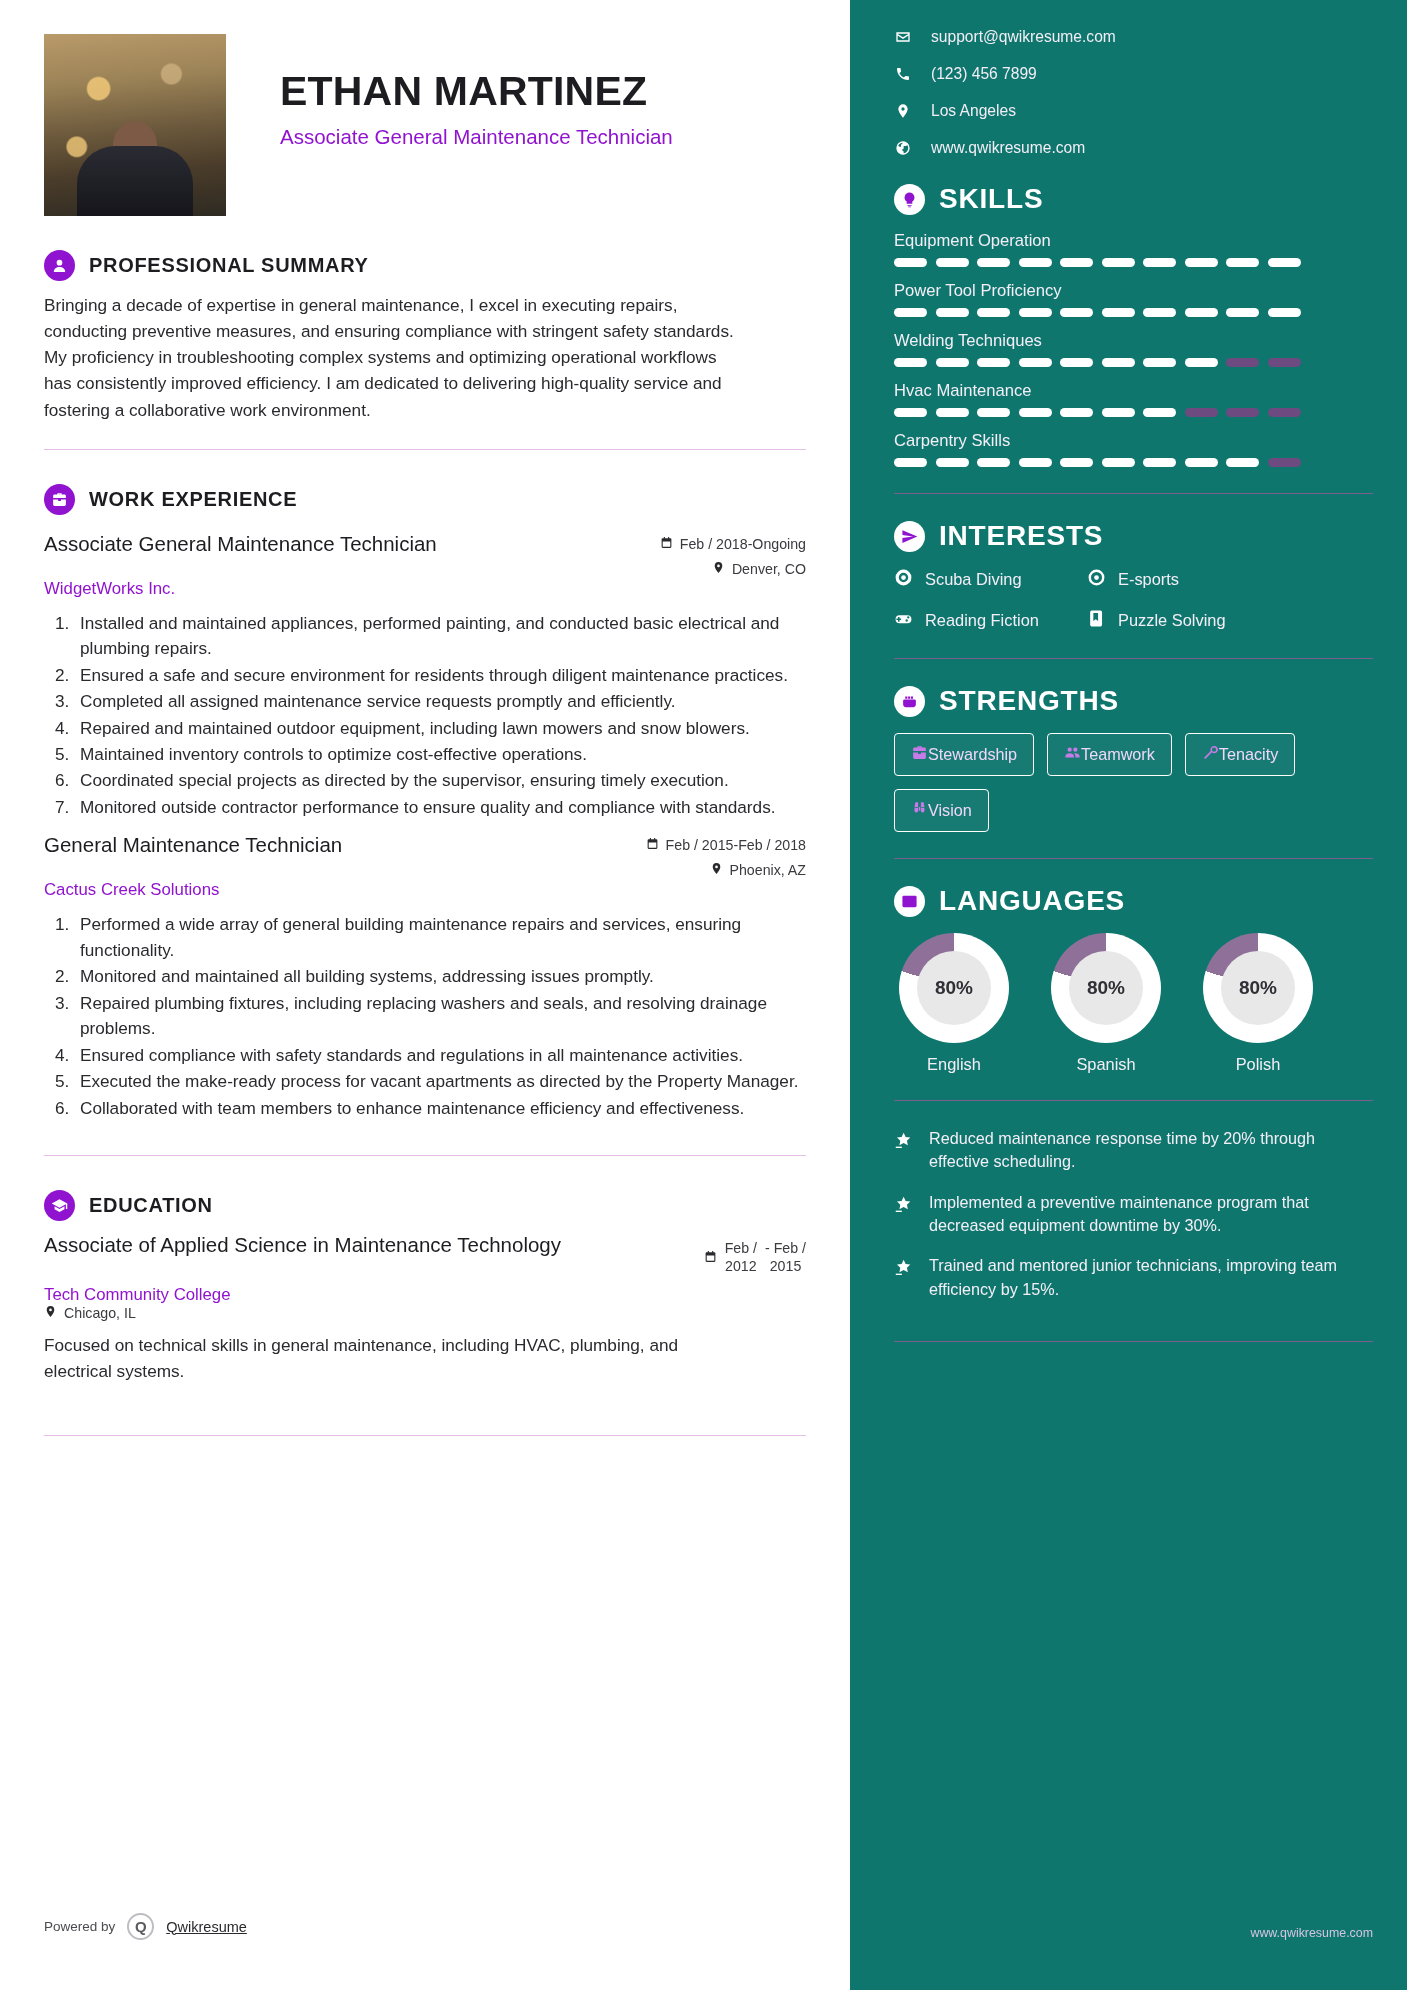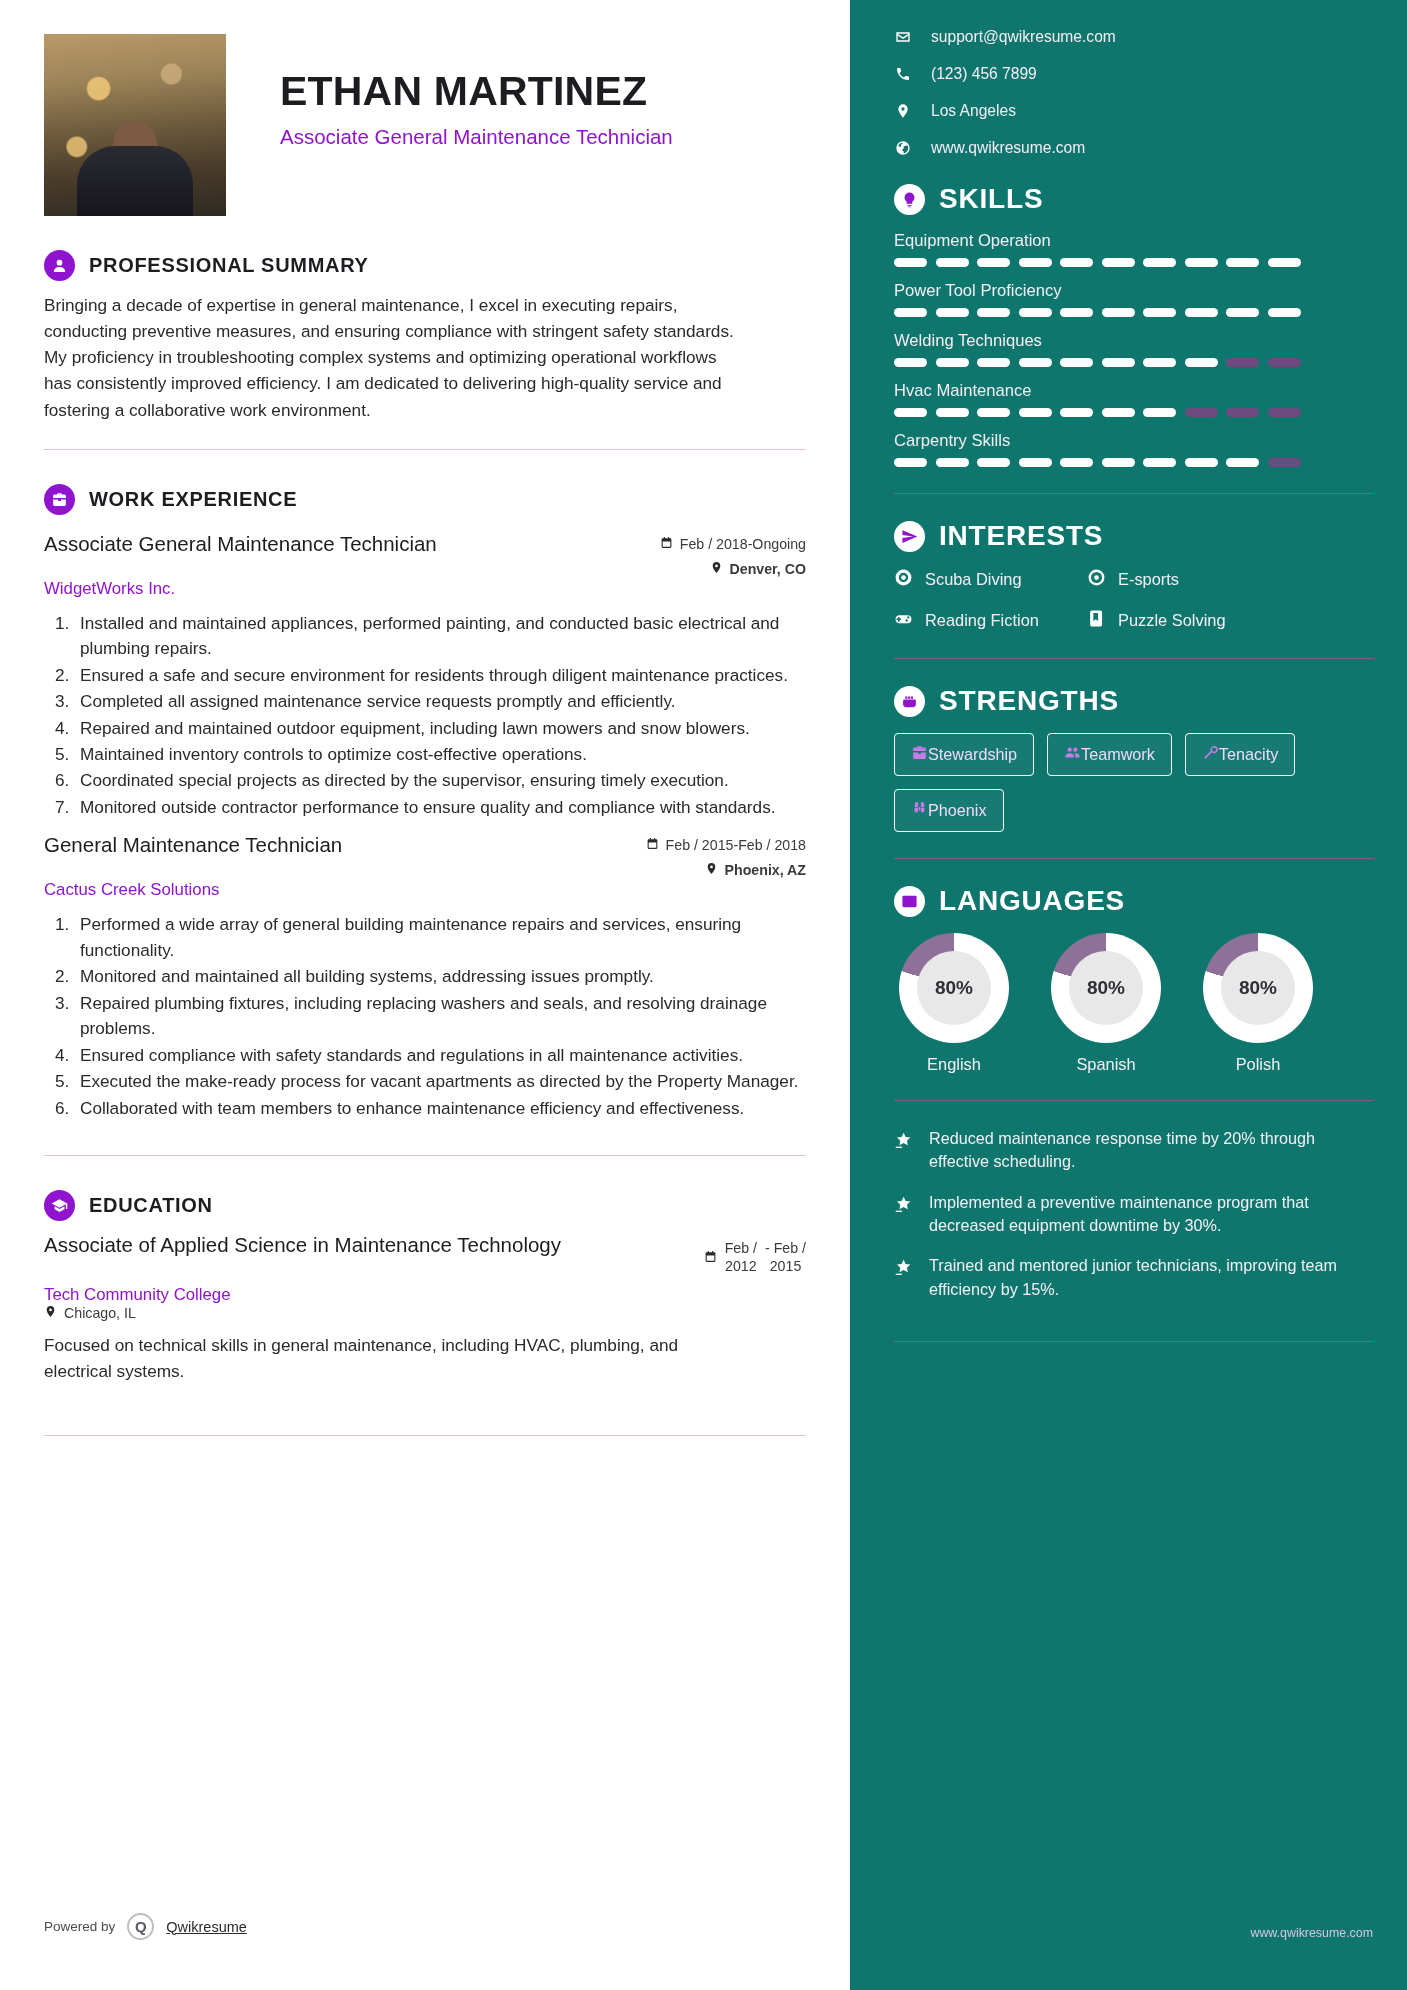--- a/index.html
+++ b/index.html
@@ -124,21 +124,21 @@
     line-height: 1.25;
   }
   .job-meta {
     text-align: right;
     font-size: 14.2px;
     color: #3a3a3f;
     white-space: nowrap;
     padding-top: 5px;
   }
   .job-meta div { display: flex; align-items: center; justify-content: flex-end; gap: 7px; }
-  .job-meta div + div { margin-top: 9px; font-weight: bold; }
+  .job-meta div + div { margin-top: 9px; }
   .meta-ic { width: 13px; height: 13px; fill: #2a2a2e; display:inline-block;}
   .company {
     font-size: 16.8px;
     color: #9013cf;
     margin-top: 2px;
   }
   ol.bullets {
     margin: 12px 0 0 30px;
     padding: 0;
   }
@@ -655,21 +655,21 @@
               </svg>
           </span>
           <span>Tenacity</span>
         </div>
         <div class="strength">
           <span>
             <svg viewBox="0 0 24 24">
                 <path d="M7 3h3v7H5l1-6a1 1 0 0 1 1-1m7 0h3a1 1 0 0 1 1 1l1 6h-5zM5 11h5v4a2.5 2.5 0 0 1-5 0zm9 0h5v4a2.5 2.5 0 0 1-5 0zm-3-1h2v5h-2z"></path>
               </svg>
           </span>
-          <span>Phoenix</span>
+          <span>Vision</span>
         </div>
       </div>
     </div>
 
     <div class="rdivider"></div>
 
     <div class="rsec">
       <div class="rsec-head">
         <span class="rsec-icon">
           <svg viewBox="0 0 24 24">

